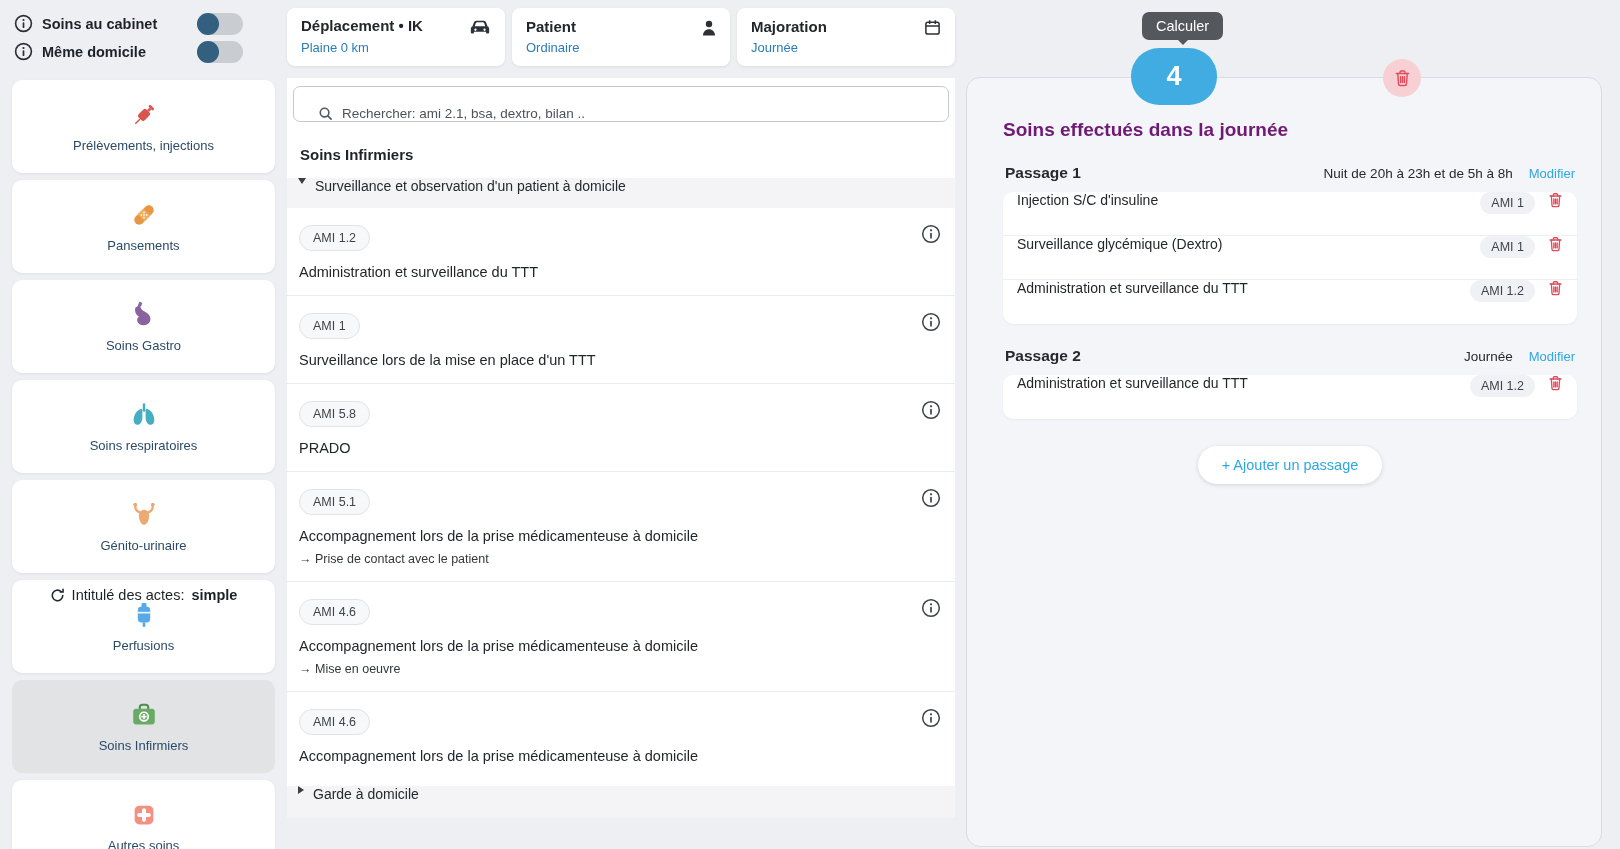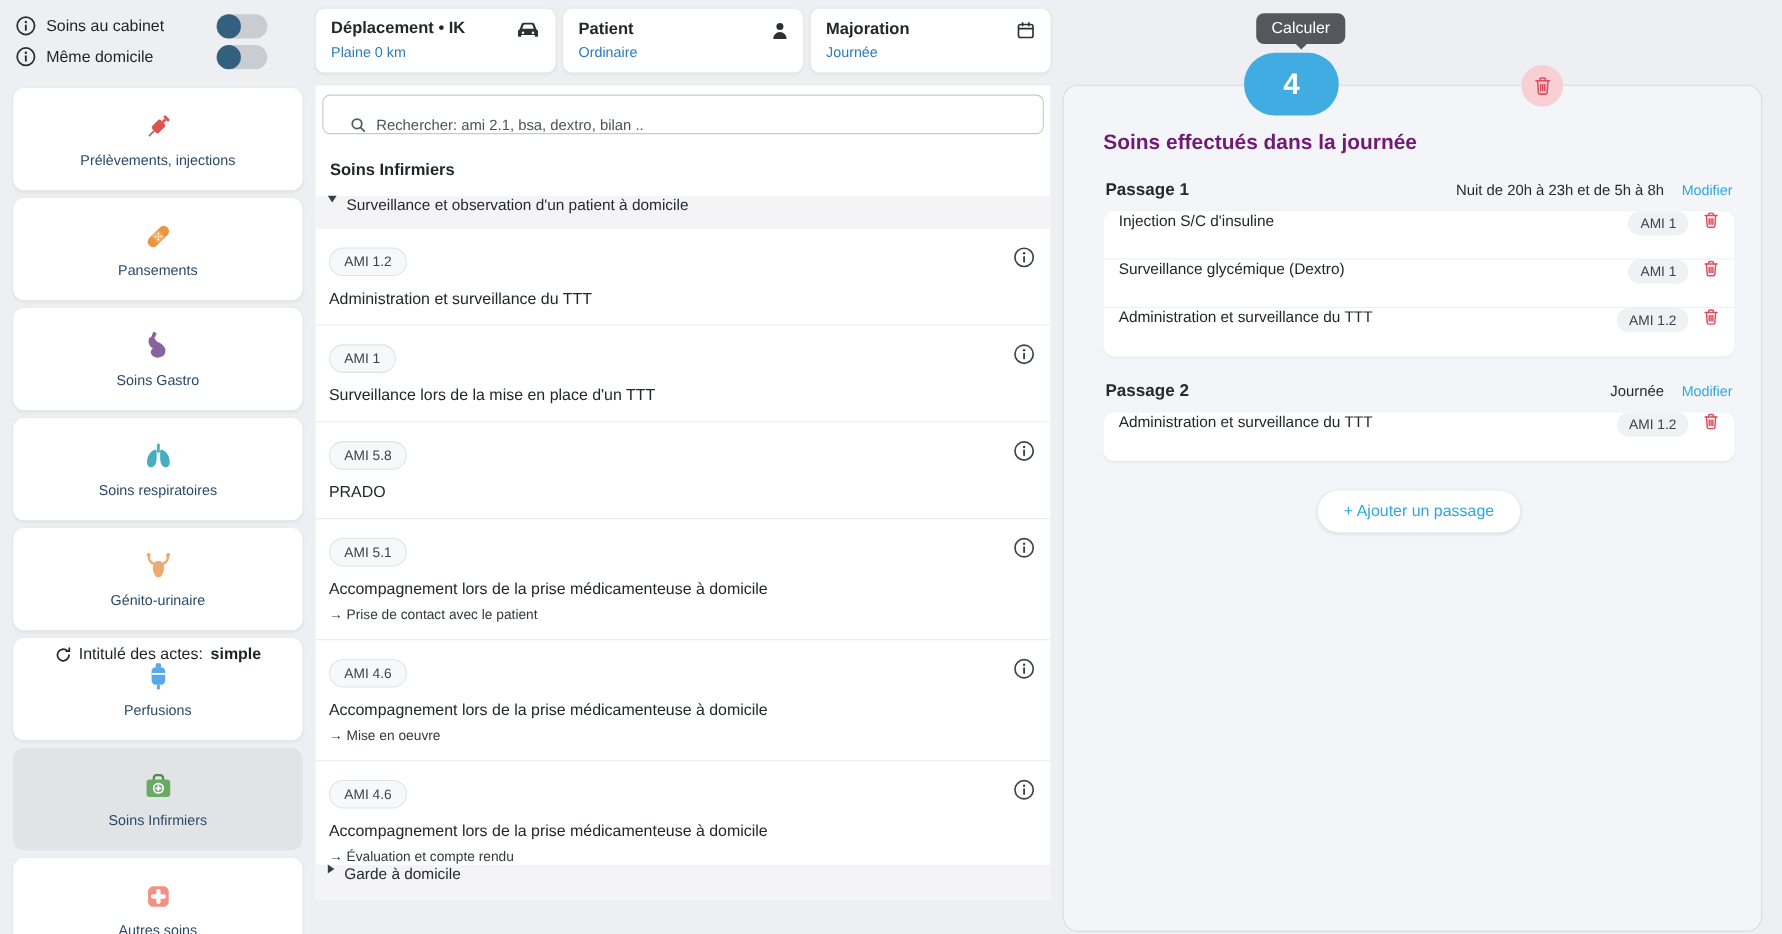--- a/index.html
+++ b/index.html
@@ -11,21 +11,21 @@
     color: #23272c;
     overflow: hidden;
   }
   .app { position:absolute; inset:0; }
 
   
   .sidebar { position:absolute; left:0; top:0; width:287px; height:849px; }
   .toggles { padding:11px 44px 6px 14px; display:flex; flex-direction:column; gap:3px; }
   .toggle-row { display:flex; align-items:center; gap:9px; height:25px; }
   .info-ic { display:flex; }
-  .toggle-label { font-weight:400; font-size:14.5px; color:#1e2226; white-space:nowrap; }
+  .toggle-label { font-weight:700; font-size:14.5px; color:#1e2226; white-space:nowrap; }
   .switch { margin-left:auto; position:relative; width:46px; height:22px; background:#c9ccd1; border-radius:11px; cursor:pointer; border:none; }
   .switch .knob { position:absolute; left:0; top:0; width:22px; height:22px; border-radius:50%; background:#33607f; }
 
   .cat-grid { margin:10px 12px 0; display:grid; grid-template-columns:1fr; gap:7px; }
   .cat-card { height:93px; background:#fff; border:none; border-radius:10px;
     box-shadow:0 1px 3px rgba(20,24,31,.07); display:flex; flex-direction:column;
     align-items:center; justify-content:center; gap:7px; padding:6px 10px; cursor:pointer;
     font-family:inherit; }
   .cat-card.selected { background:#e1e3e5; box-shadow:none; }
   .cat-ic { height:32px; display:flex; align-items:center; justify-content:center; }
@@ -374,21 +374,20 @@
       <div class="act" style="border-bottom:none;">
         <span class="act-badge">AMI 4.6</span>
         <button class="act-info">
           <svg width="20" height="20" viewBox="0 0 20 20">
               <circle cx="10" cy="10" r="8.3" fill="none" stroke="#3e4347" stroke-width="1.5"></circle>
               <circle cx="10" cy="6.3" r="1.1" fill="#3e4347"></circle>
               <rect x="9.15" y="8.7" width="1.7" height="6" rx="0.85" fill="#3e4347"></rect>
             </svg>
         </button>
         <div class="act-label">Accompagnement lors de la prise médicamenteuse à domicile</div>
-        <div class="act-sub">→ Évaluation et compte rendu</div>
       </div>
     </div>
 
     <button class="section-bar garde-bar">
       <span class="caret-right"></span>
       <span>Garde à domicile</span>
     </button>
   </main>
 
   <section class="summary">

